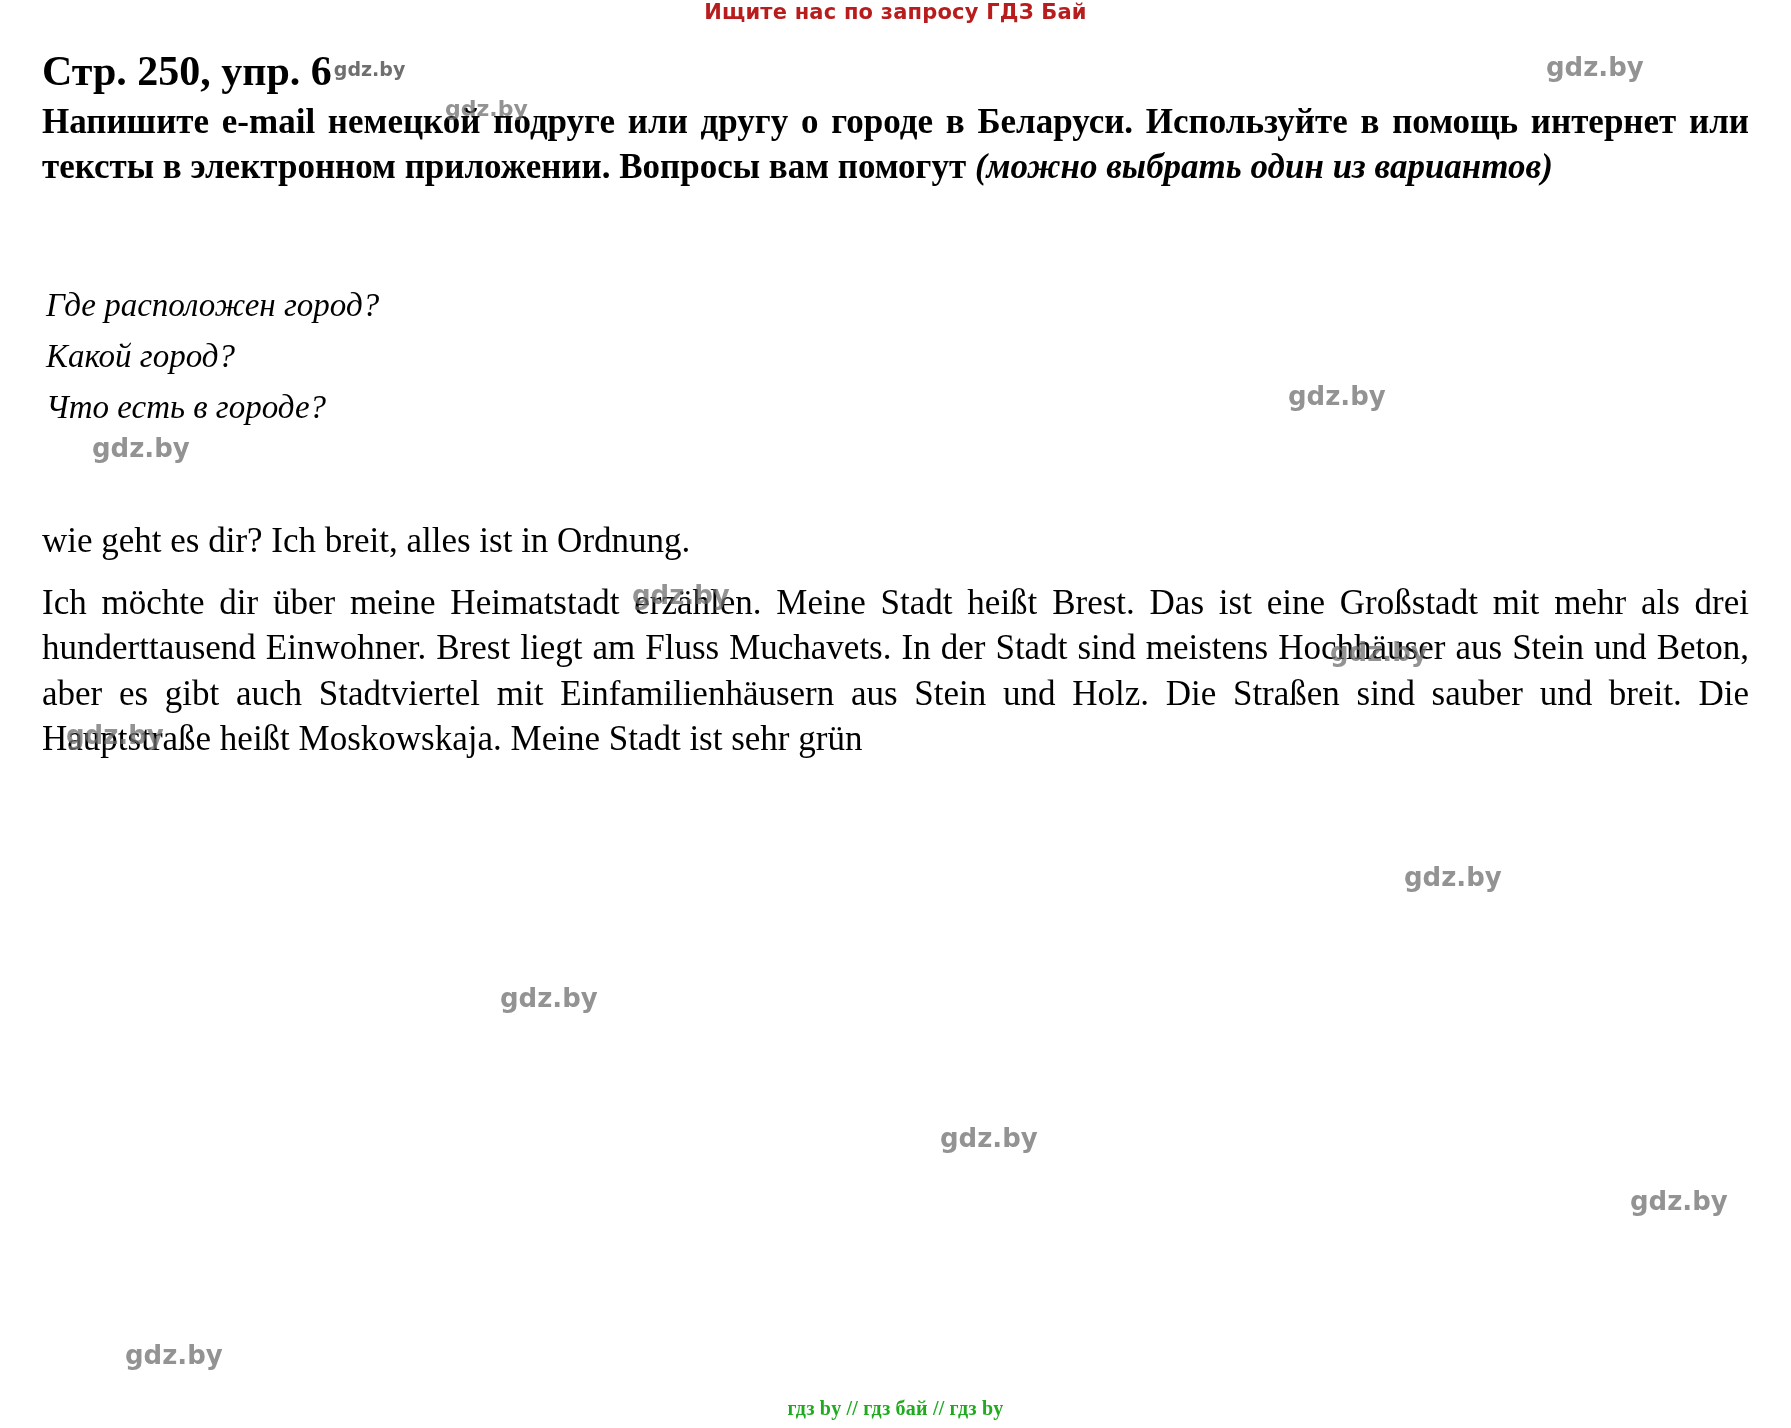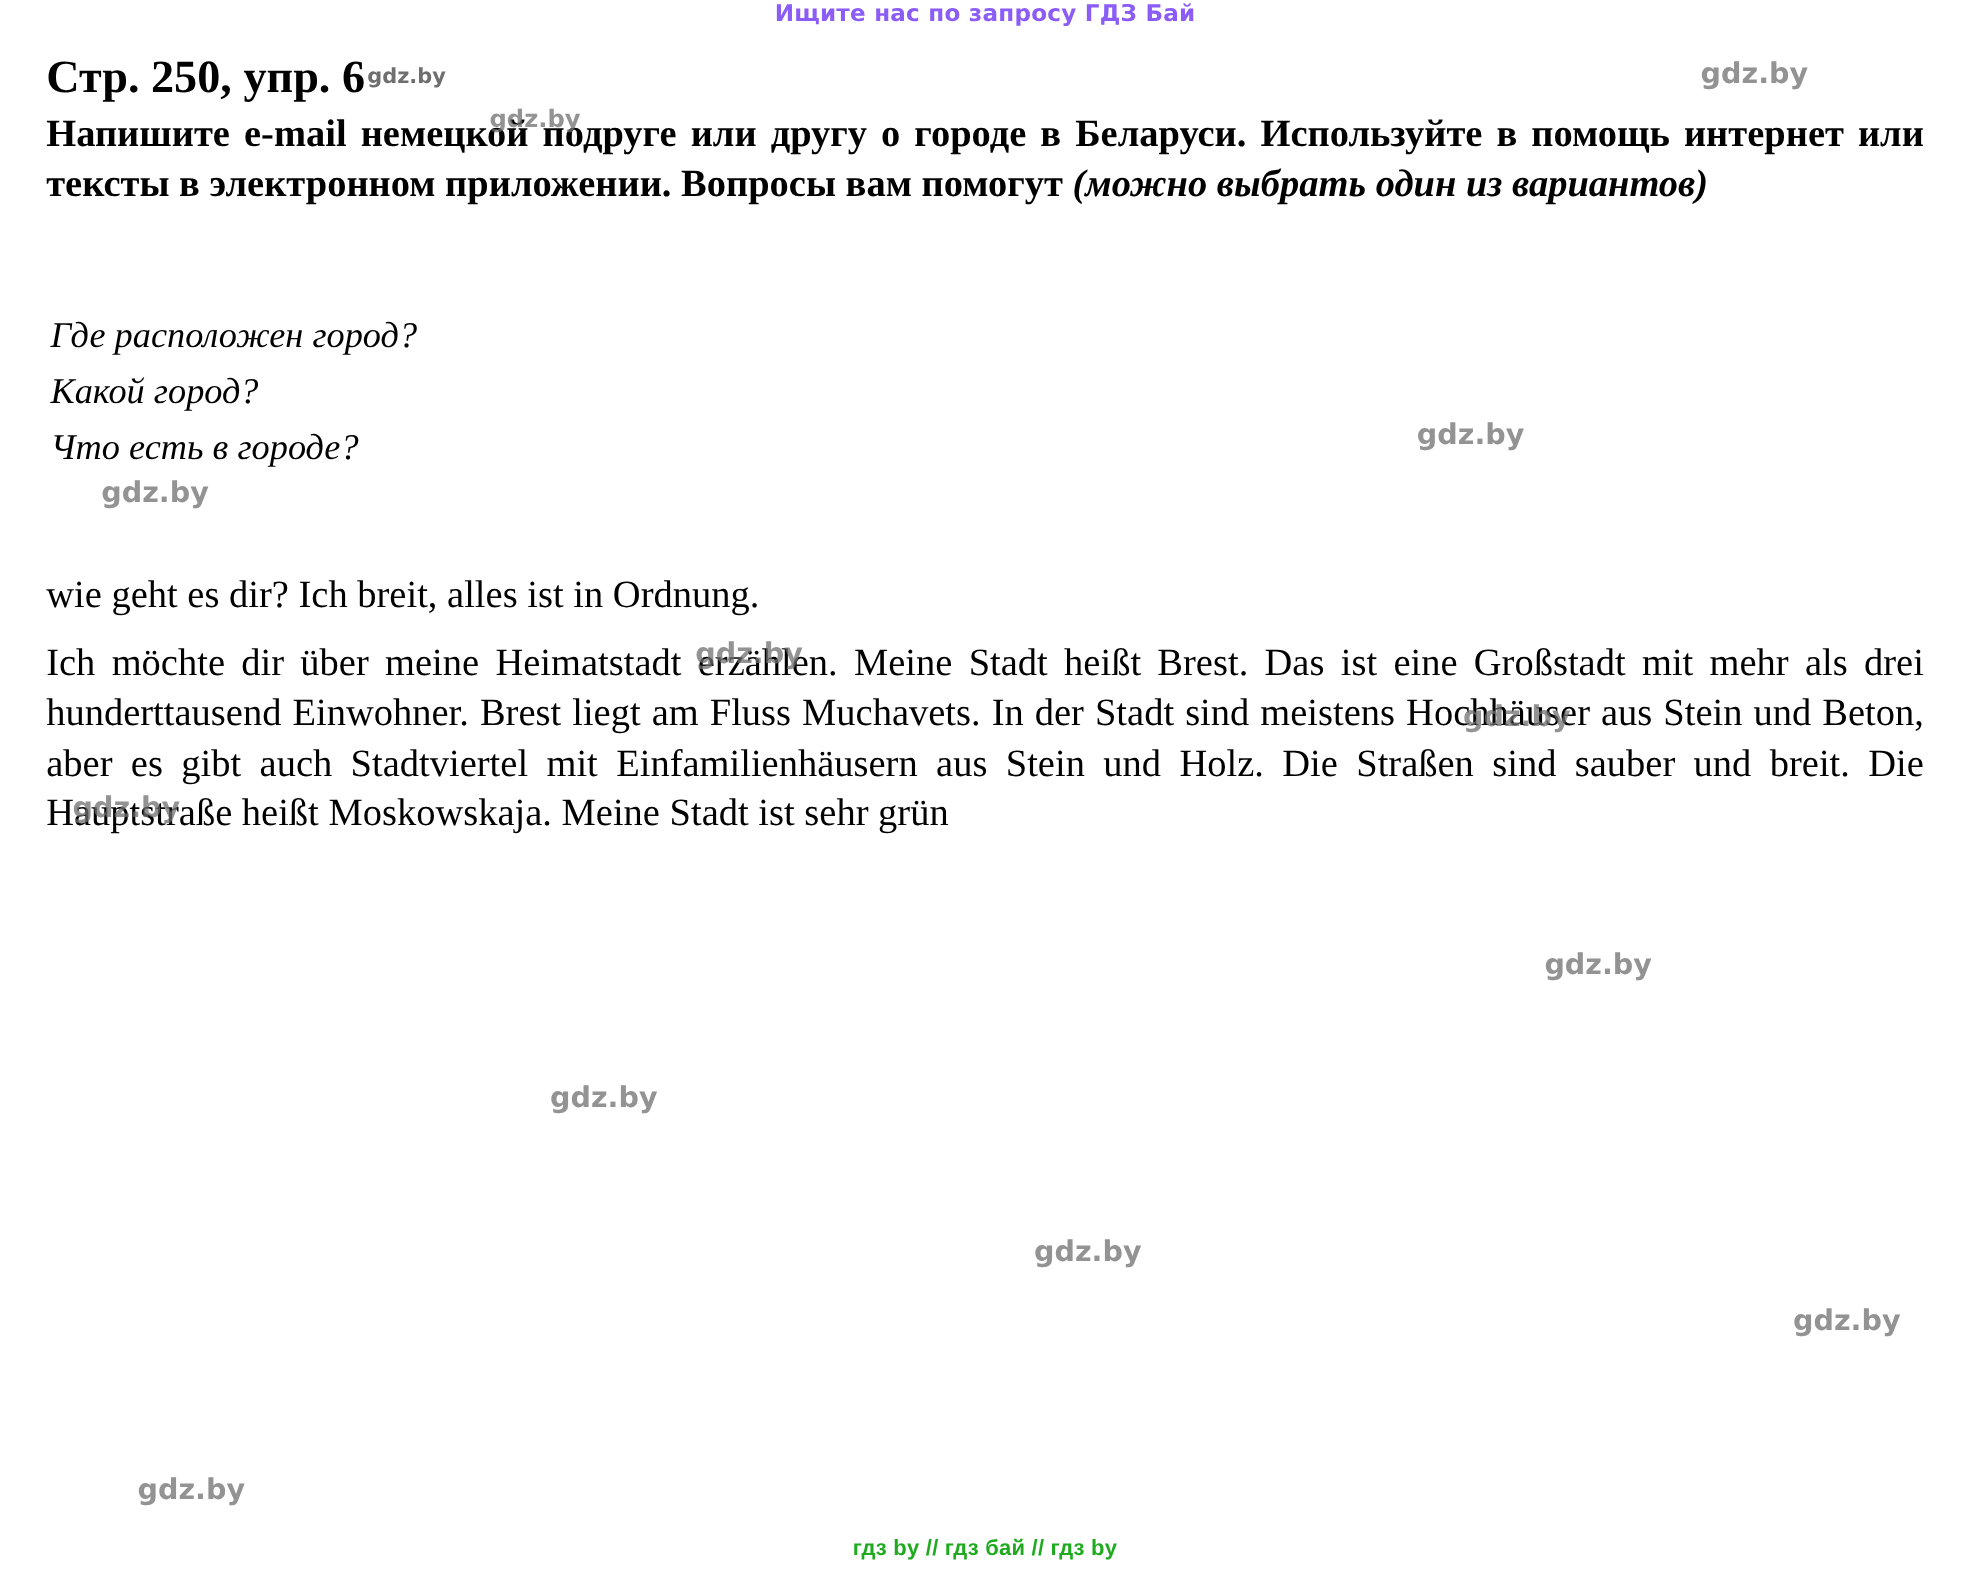--- a/index.html
+++ b/index.html
@@ -25,32 +25,32 @@
   
   .top-banner {
     position: absolute;
     top: 0px;
     left: 0;
     width: 100%;
     text-align: center;
     font-family: "DejaVu Sans", sans-serif;
     font-weight: bold;
     font-size: 21px;
-    color: #8b5cf6;
+    color: #b91c1c;
     letter-spacing: 0.2px;
   }
 
   
   .bottom-footer {
     position: absolute;
     bottom: 8px;
     left: 0;
     width: 100%;
     text-align: center;
-    font-family: Liberation Sans, sans-serif;
+    font-family: Liberation Serif, serif;
     font-weight: bold;
     font-size: 20px;
     color: #1faa1f;
     letter-spacing: 0.2px;
   }
 
   
   .wm {
     position: absolute;
     font-family: "DejaVu Sans", sans-serif;

